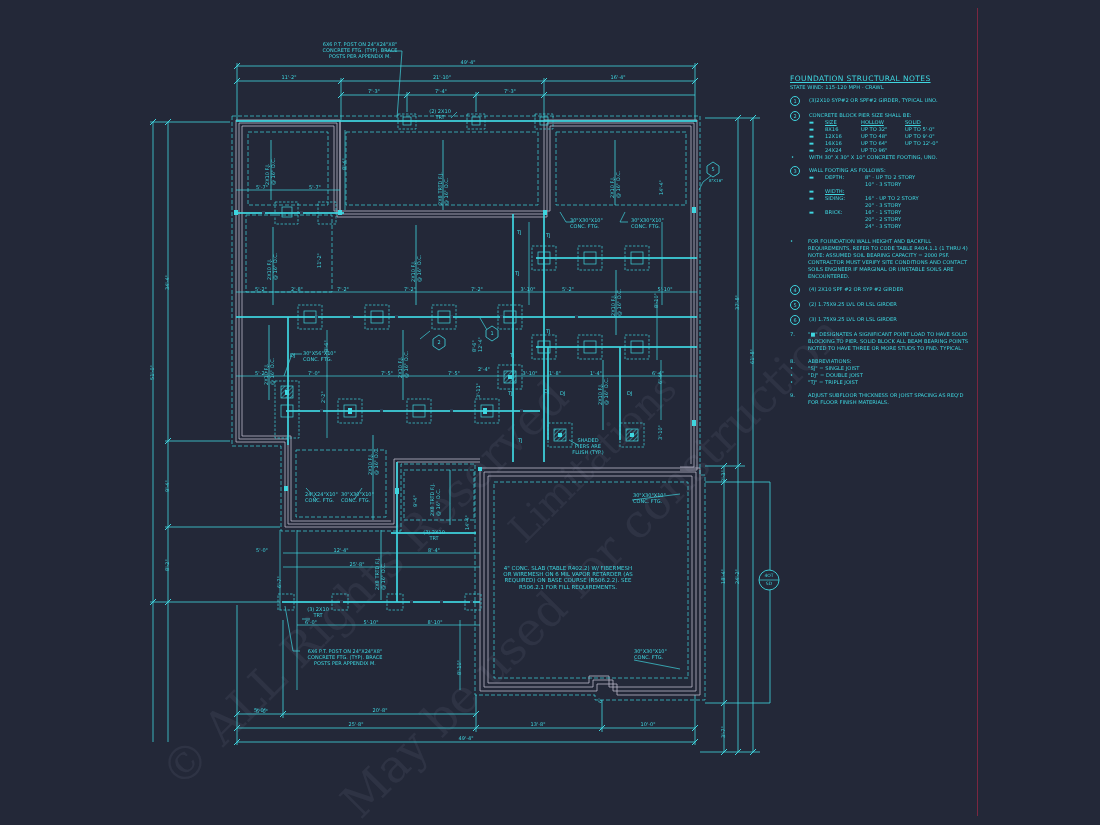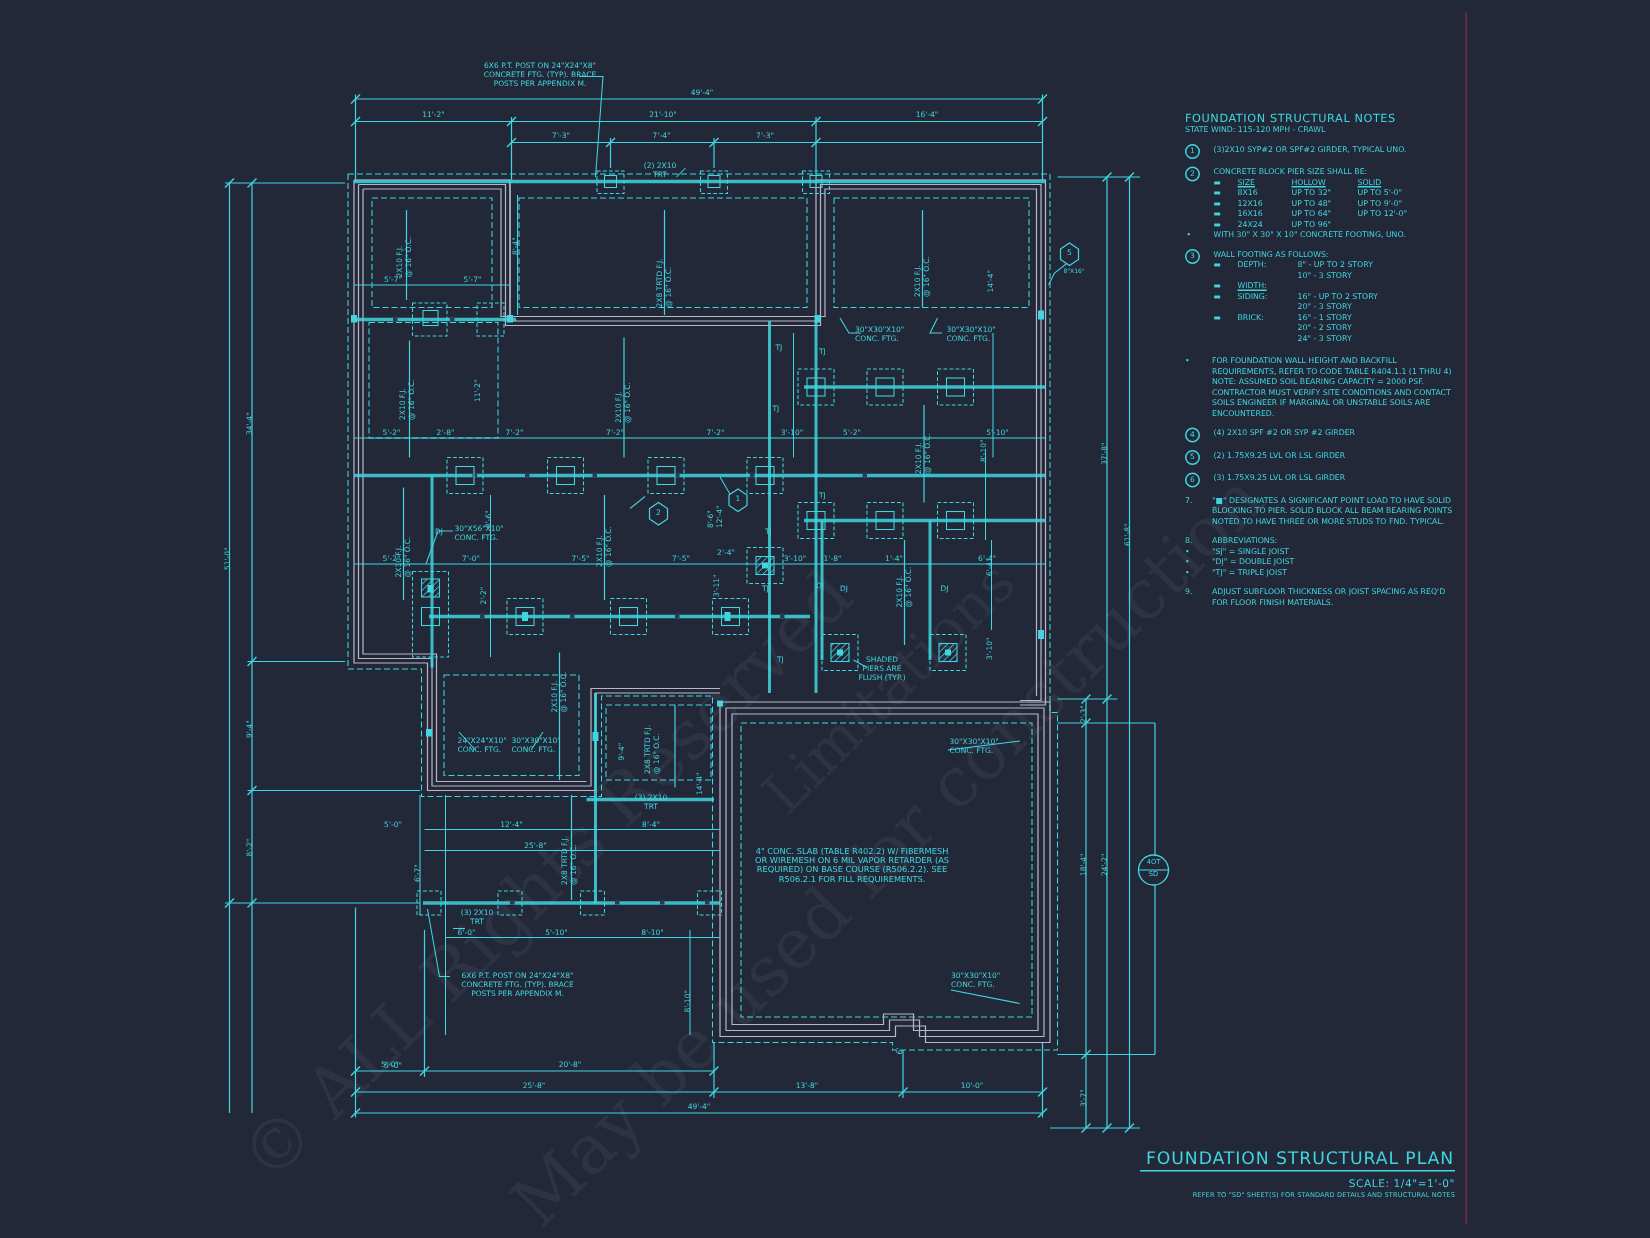--- a/index.html
+++ b/index.html
@@ -9,21 +9,21 @@
       font-family: "Liberation Sans", sans-serif;
       position: relative;
     }
     .sheet { position: absolute; left: 0; top: 0; width: 1100px; height: 825px; }
     svg.plan { position: absolute; left: 0; top: 0; }
     .notes {
       position: absolute; left: 790px; top: 75px; width: 185px;
       color: #3fd6e0; font-family: "DejaVu Sans", sans-serif; font-size: 5.2px; line-height: 7px;
       text-transform: uppercase;
     }
-    .notes .title { font-size: 7.5px; letter-spacing: 0.4px; margin-bottom: 2px; }
+    .notes .title { font-size: 7.5px; text-decoration: underline; letter-spacing: 0.4px; margin-bottom: 2px; }
     .notes .sub { margin-bottom: 6px; }
     .note { display: flex; margin-bottom: 6px; }
     .note .num { width: 18px; flex: none; text-align: left; }
     .note .num.circ {
       display: inline-block; width: 8px; height: 8px; border: 1px solid #3fd6e0; border-radius: 50%;
       text-align: center; line-height: 8px; font-size: 5px; margin-right: 9px; margin-top: -1px;
     }
     .note .body { flex: 1; }
     .tbl { display: grid; grid-template-columns: 16px 36px 44px 40px; }
     .tbl span.h { text-decoration: underline; }
@@ -681,20 +681,15 @@
         <div style="margin-left:-18px;"><span style="display:inline-block;width:18px;">•</span><span>"DJ" = DOUBLE JOIST</span></div>
         <div style="margin-left:-18px;"><span style="display:inline-block;width:18px;">•</span><span>"TJ" = TRIPLE JOIST</span></div>
       </div>
     </div>
     <div class="note">
       <span class="num">9.</span>
       <span class="body">ADJUST SUBFLOOR THICKNESS OR JOIST SPACING AS REQ'D FOR FLOOR FINISH MATERIALS.</span>
     </div>
   </div>
 
-  <div class="titleblock">
-    <div class="tb-title">FOUNDATION STRUCTURAL PLAN</div>
-    <div class="tb-scale">SCALE: 1/4"=1'-0"</div>
-    <div class="tb-ref">REFER TO "SD" SHEET(S) FOR STANDARD DETAILS AND STRUCTURAL NOTES</div>
-  </div>
 
   <div class="border-line"></div>
 </div>
 
 </body></html>

